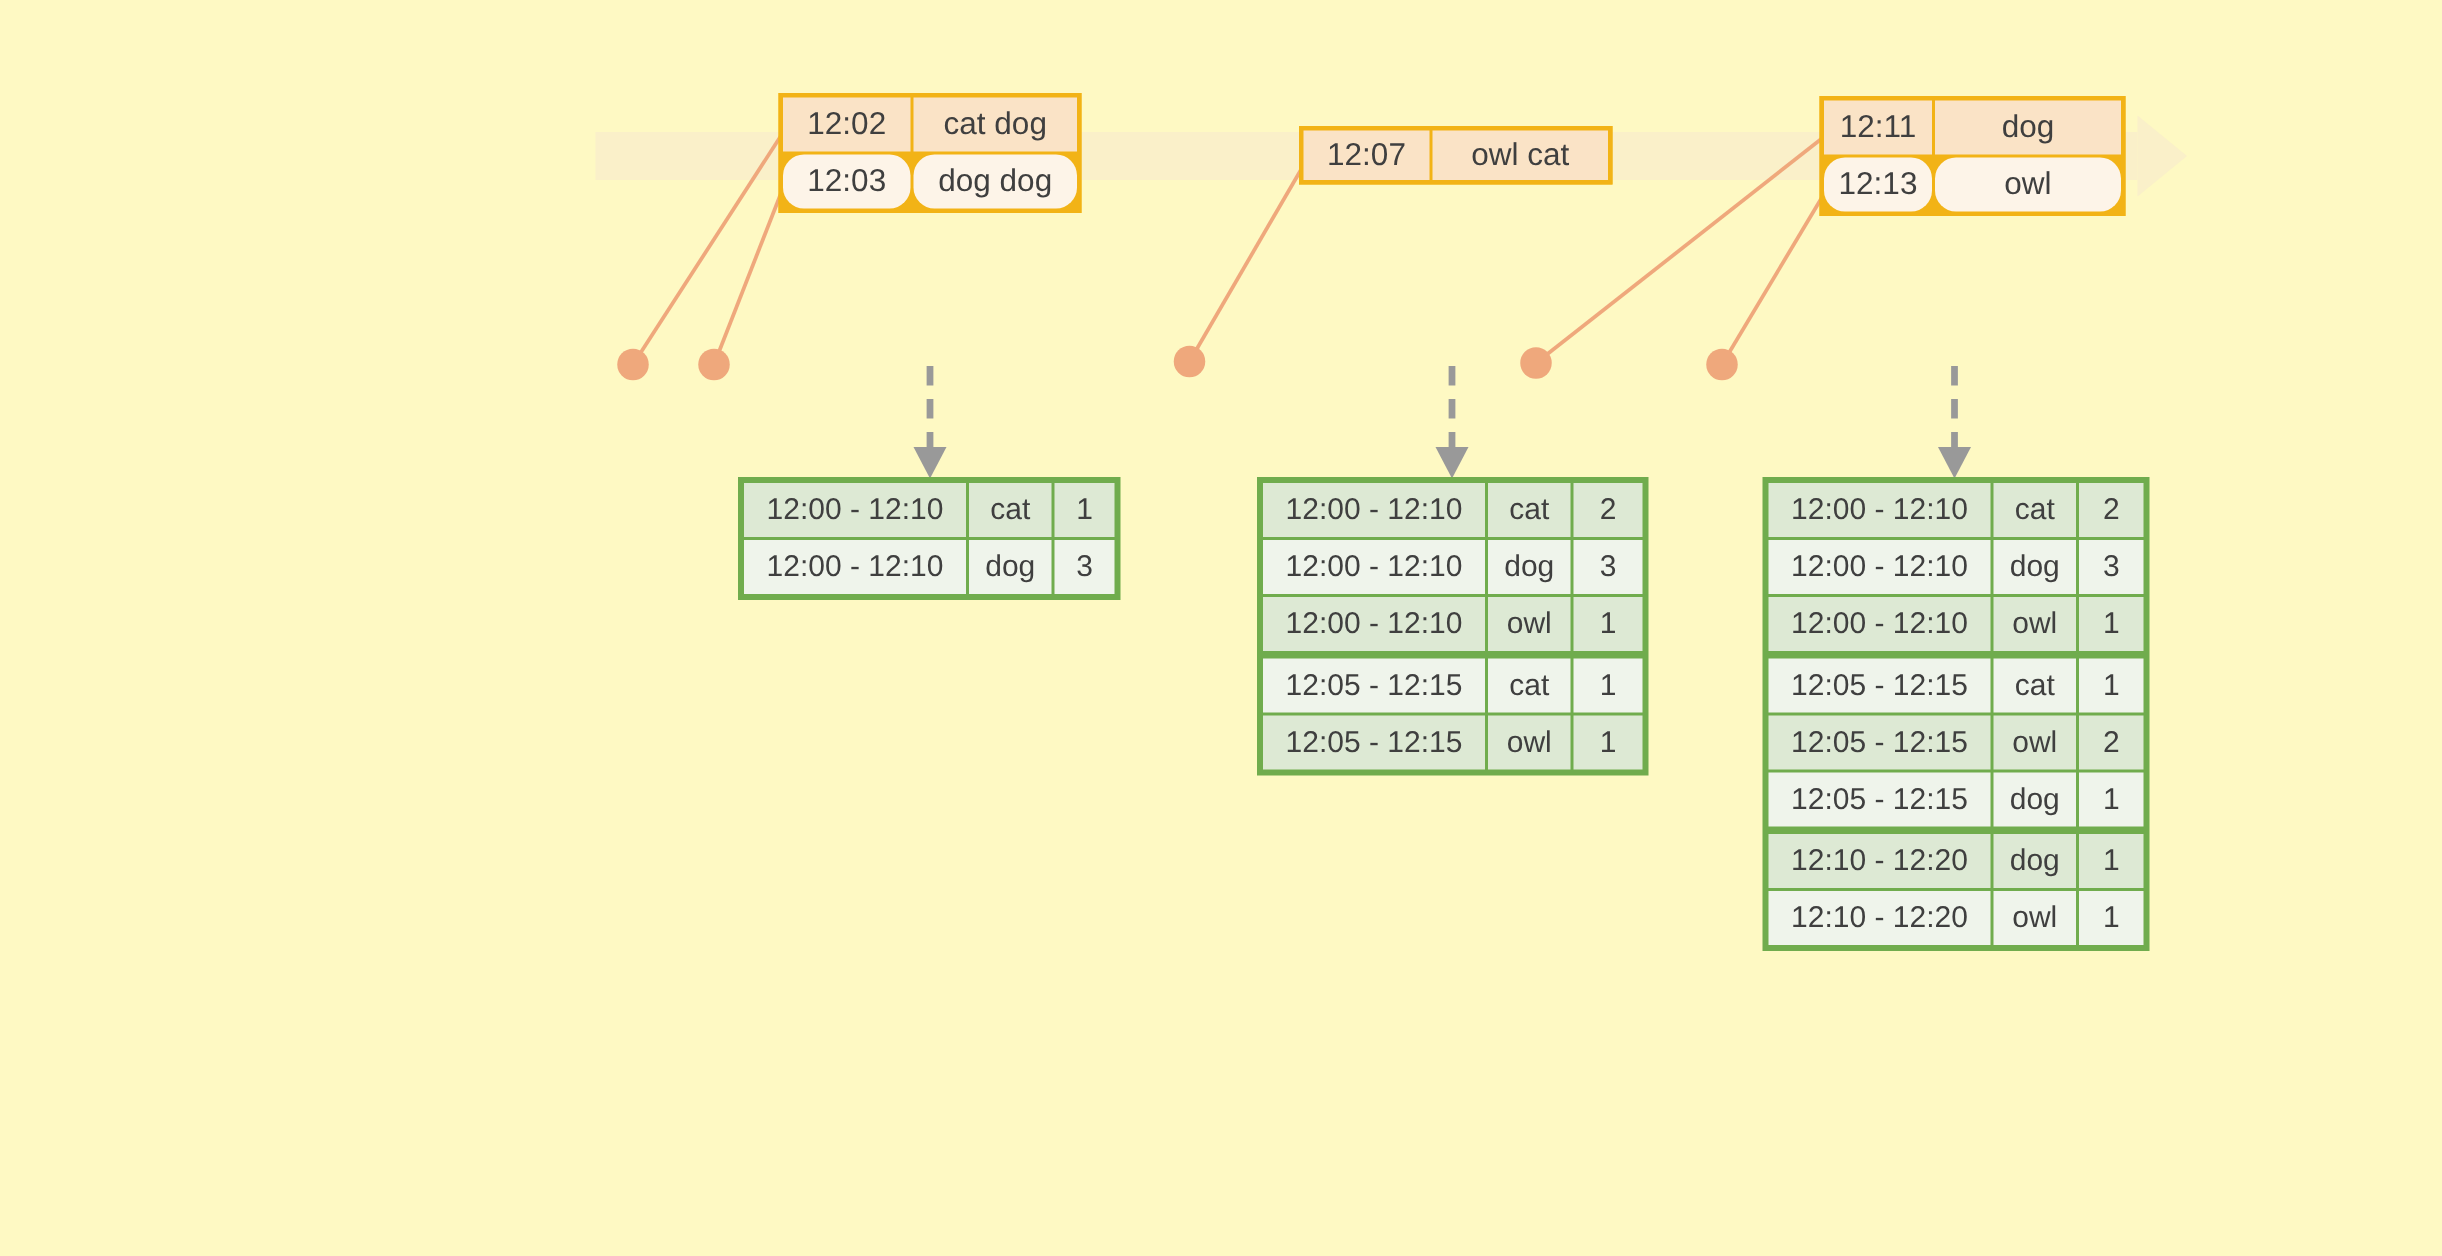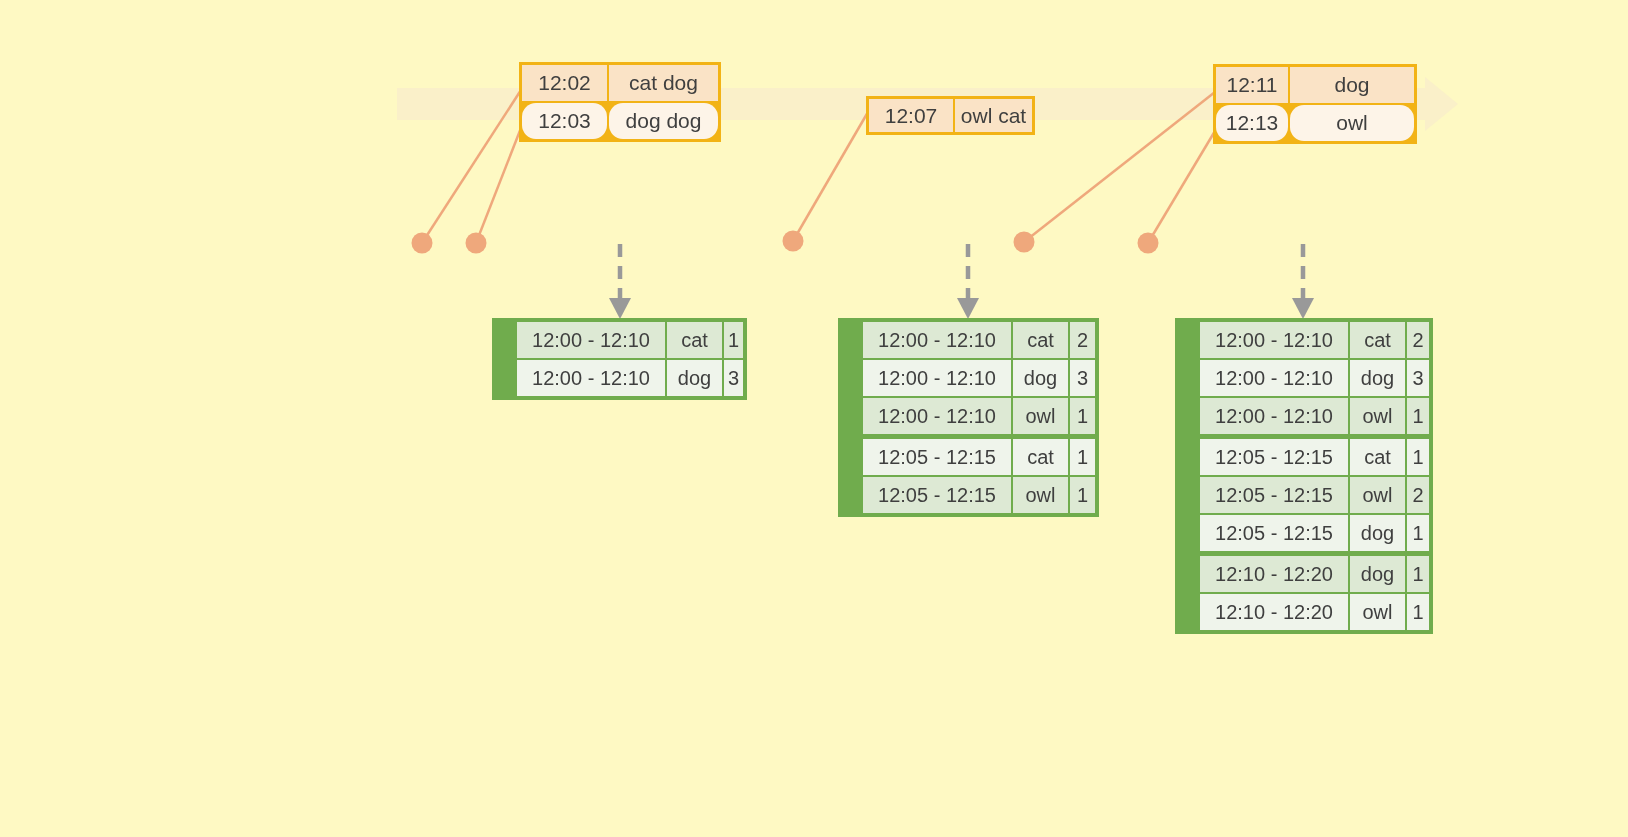--- a/index.html
+++ b/index.html
@@ -13,21 +13,21 @@
   .event-row{display:grid;grid-template-columns:var(--tc,85px) 1fr;gap:2px;height:36px;}
   #event-box-2 .event-row{height:33px;}
   .event-cell{display:flex;align-items:center;justify-content:center;
     font-size:21px;color:#3F3F3F;}
   .event-row.dark .event-cell{background:#FAE3C6;}
   .event-row.light .event-cell{background:#FDF4E8;border-radius:14px;}
 
   
   .result-table{position:absolute;z-index:2;background:#70AC4D;padding:4px;
     display:flex;flex-direction:column;gap:2px;box-sizing:border-box;}
-  .result-row{display:grid;grid-template-columns:148px 55px 1fr;gap:2px;height:36px;margin-left:21px;}
+  .result-row{display:grid;grid-template-columns:148px 55px 1fr;gap:2px;height:36px;}
   .result-row.group-start{margin-top:3px;}
   .result-cell{display:flex;align-items:center;justify-content:center;
     font-size:20px;color:#3F3F3F;}
   .result-row.dark .result-cell{background:#DDE9D4;}
   .result-row.light .result-cell{background:#EFF4EB;}
 </style>
 </head>
 <body>
 
 <div id="stage">
@@ -65,21 +65,21 @@
   <div class="event-box" id="event-box-1" style="left:519px;top:62px;width:202px;--tc:85px">
       <div class="event-row dark">
         <div class="event-cell">12:02</div>
         <div class="event-cell">cat dog</div>
       </div>
       <div class="event-row light">
         <div class="event-cell">12:03</div>
         <div class="event-cell">dog dog</div>
       </div>
     </div>
-  <div class="event-box" id="event-box-2" style="left:866px;top:96px;width:169px;--tc:84px">
+  <div class="event-box" id="event-box-2" style="left:866px;top:84px;width:209px;--tc:84px">
       <div class="event-row dark">
         <div class="event-cell">12:07</div>
         <div class="event-cell">owl cat</div>
       </div>
     </div>
   <div class="event-box" id="event-box-3" style="left:1213px;top:64px;width:204px;--tc:72px">
       <div class="event-row dark">
         <div class="event-cell">12:11</div>
         <div class="event-cell">dog</div>
       </div>

